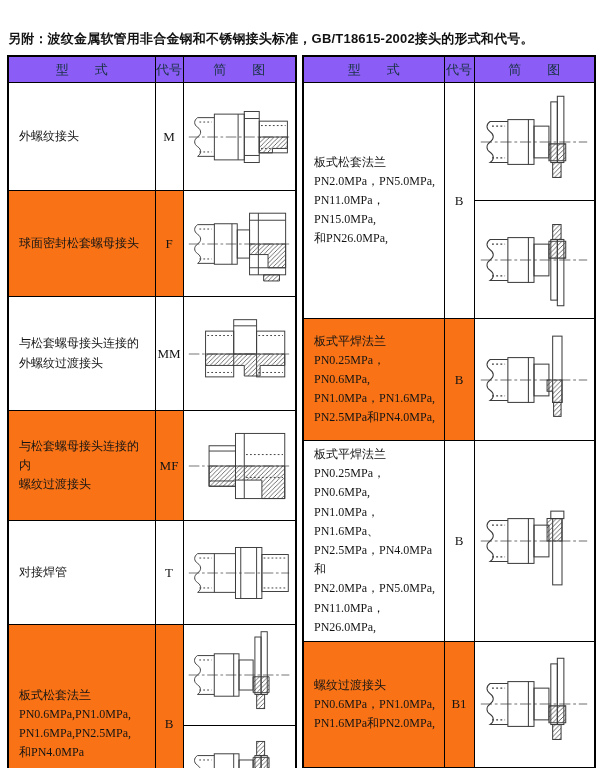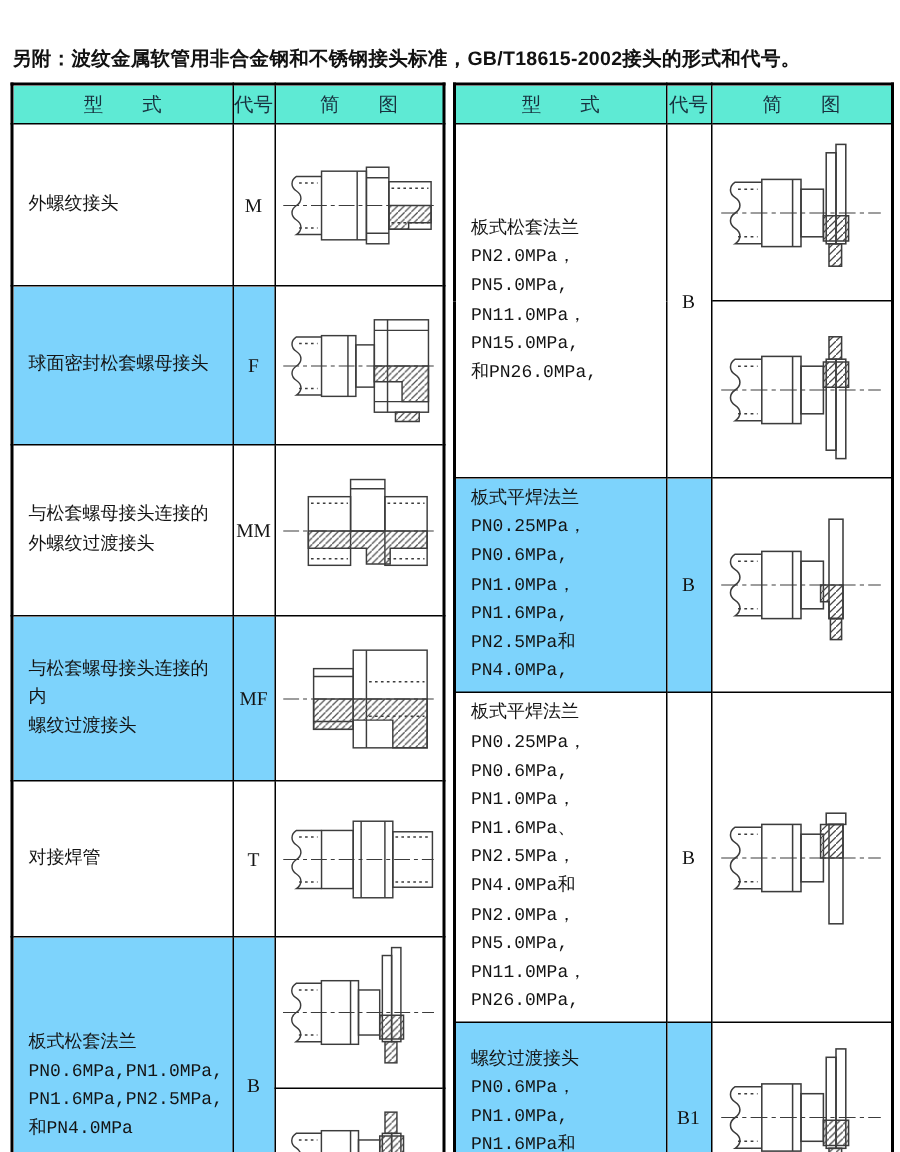--- a/index.html
+++ b/index.html
@@ -10,33 +10,33 @@
   }
   .intro{
     padding:9px 10px 7px 8px;
     font-size:13px;font-weight:bold;color:#121212;
     letter-spacing:0.2px;white-space:nowrap;margin-top:21px;
   }
   .tables{display:flex;gap:5px;padding:0 7px;align-items:flex-start;}
   table{border-collapse:collapse;table-layout:fixed;border:2px solid #000;background:#fff;}
   td,th{border:1px solid #000;vertical-align:middle;overflow:hidden;padding:0;}
   th.hdr{
-    background:#5eead4;height:25px;text-align:center;
+    background:#8b5cf6;height:25px;text-align:center;
     font-weight:normal;font-size:13px;color:#17323f;
   }
   td.type{
     padding:4px 4px 4px 10px;font-size:12px;line-height:1.6;
-    white-space:pre-line;font-family:Liberation Mono, monospace;color:#141414;
+    white-space:pre-line;font-family:Liberation Serif, serif;color:#141414;
   }
   td.code{
     text-align:center;font-family:"Liberation Serif",serif;
     font-size:13px;color:#141414;
   }
   td.diagc{text-align:center;background:#ffffff;}
-  .hl{background:#7dd3fc;margin-left:12px;}
+  .hl{background:#f97316;margin-left:12px;}
   svg.diag{display:block;margin:0 auto;}
 </style>
 </head>
 <body>
 
 <svg width="0" height="0" style="position:absolute" aria-hidden="true">
   <defs>
     <pattern id="hch" width="5" height="5" patternUnits="userSpaceOnUse">
       <path d="M0 5 L5 0" stroke="#4a4a4a" stroke-width="0.9"></path>
     </pattern>

